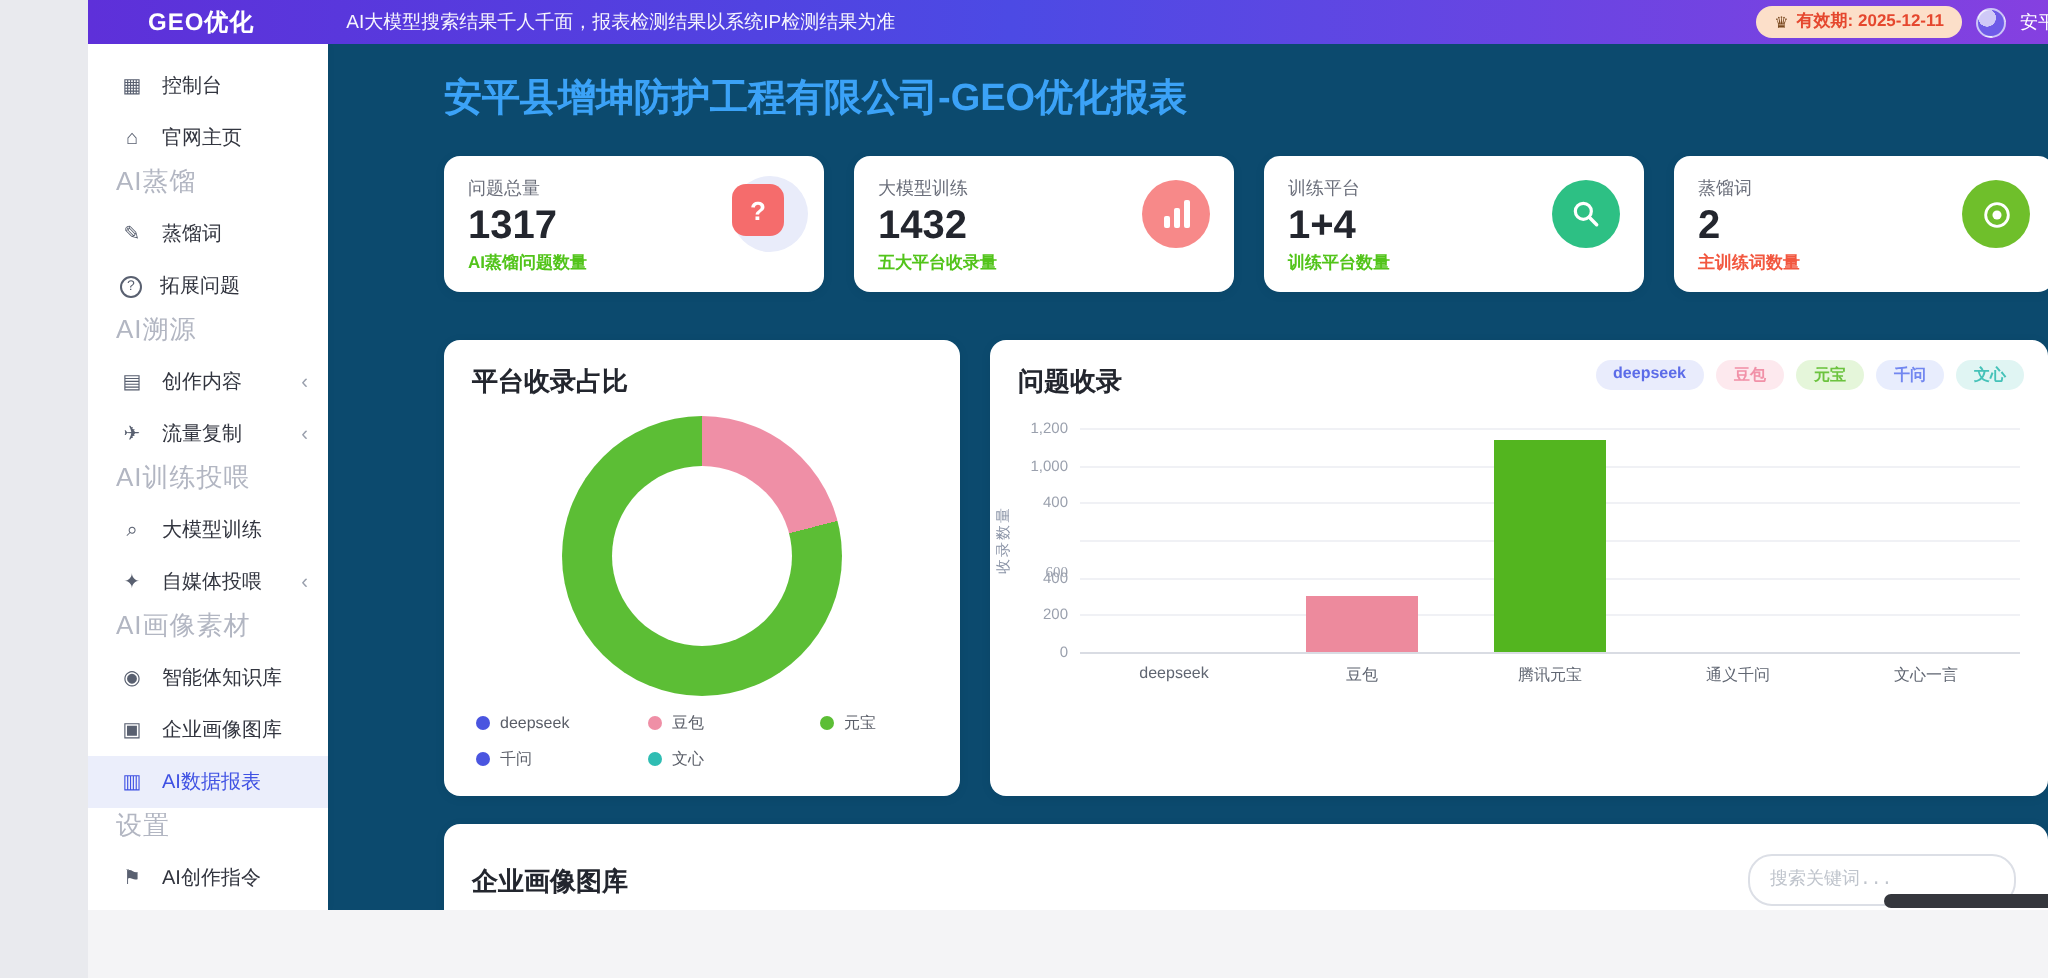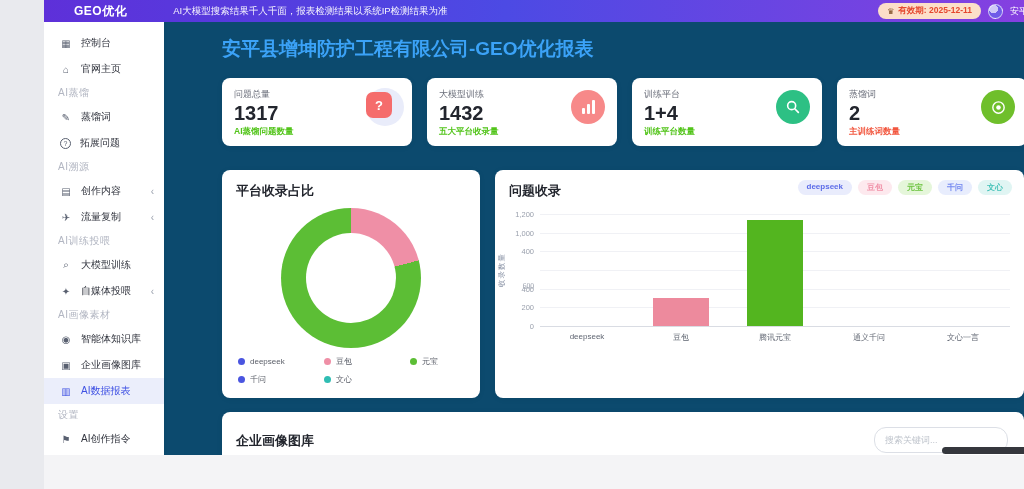--- a/index.html
+++ b/index.html
@@ -28,21 +28,21 @@
   .side-item { height:26px; display:flex; align-items:center; gap:9px; padding:0 10px 0 16px;
     font-size:10px; color:#32353f; cursor:pointer; }
   .side-item .icn { width:12px; text-align:center; font-size:10px; color:#596070; flex:none; }
   .side-item .circled { display:inline-block; width:11px; height:11px; line-height:10px; border:1px solid #596070;
     border-radius:50%; font-size:7px; text-align:center; }
   .side-item .lbl { flex:1 1 auto; white-space:nowrap; overflow:hidden; }
   .side-item .chev { font-size:10px; color:#9aa0ad; }
   .side-item.active { background:#ebeefb; color:#3f51e3; }
   .side-item.active .icn { color:#3f51e3; }
   .side-section { height:22px; display:flex; align-items:flex-end; padding:0 0 4px 14px;
-    font-size:10px; color:#b2b6c2; letter-spacing:.5px; }
+    font-size:13px; color:#b2b6c2; letter-spacing:.5px; }
 
   
   .main { position:absolute; left:120px; top:22px; right:0; bottom:0; background:#0c4a6e; }
   .page-title { position:absolute; left:58px; top:14px; font-size:19px; font-weight:bold; color:#3ba2f7; }
 
   .cards { position:absolute; left:58px; top:56px; width:805px; display:grid;
     grid-template-columns:repeat(4,1fr); gap:15px; }
   .card { position:relative; background:#fff; height:68px; border-radius:8px; padding:10px 12px;
     box-shadow:0 1px 6px rgba(0,0,0,.06); }
   .card .c-label { font-size:9px; color:#6b6f7b; }
@@ -79,21 +79,21 @@
   .slots { position:absolute; left:0; top:0; width:100%; height:100%; display:flex; }
   .slot { flex:1 1 0; display:flex; align-items:flex-end; justify-content:center; }
   .bar { width:60%; }
   .xlabels { position:absolute; left:0; top:118px; width:100%; display:flex; }
   .xlabel { flex:1 1 0; text-align:center; font-size:8px; color:#606672; }
 
   .keywords-panel { left:58px; top:390px; width:802px; height:56px; border-radius:8px 8px 0 0; }
   .keywords-panel h2 { top:20px; }
   .kw-search { position:absolute; right:16px; top:15px; width:134px; height:26px; border:1px solid #dcdfe6;
     border-radius:12px; font-size:9px; padding:0 10px; color:#303340; outline:none;
-    font-family:Liberation Sans, sans-serif; }
+    font-family:Liberation Mono, monospace; }
   .kw-search::placeholder { color:#bfc4cc; }
 
   .bottom-strip { position:absolute; left:0; top:455px; width:1024px; height:34px; background:#f4f4f6; z-index:25; }
   .scroll-thumb { position:absolute; left:898px; top:447px; width:126px; height:7px; background:#35373d;
     border-radius:4px 0 0 4px; z-index:26; cursor:pointer; }
 </style>
 </head>
 <body>
 
 <div class="app">

